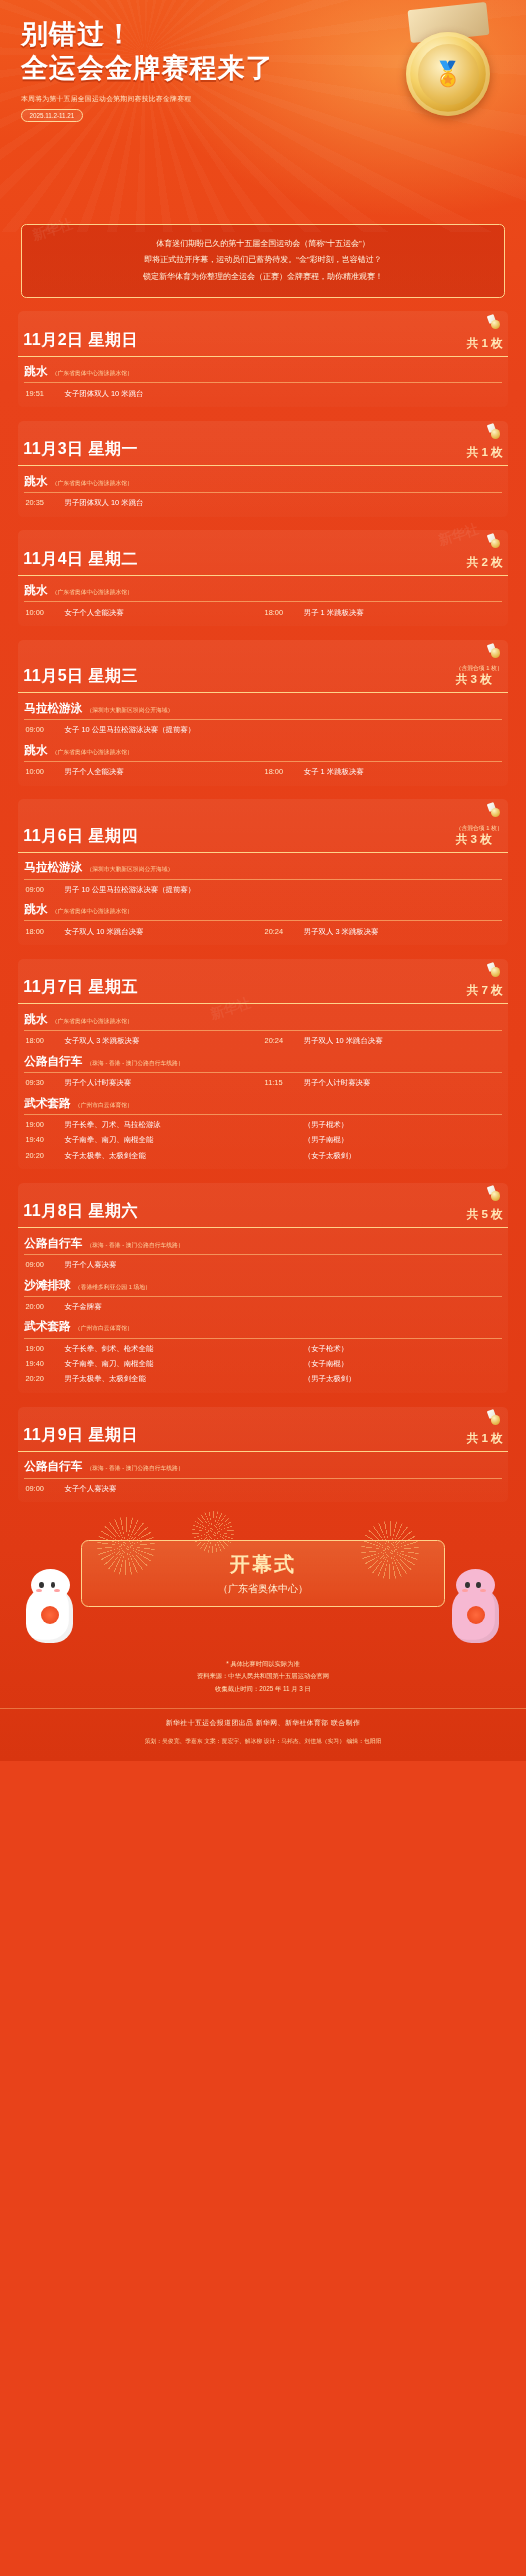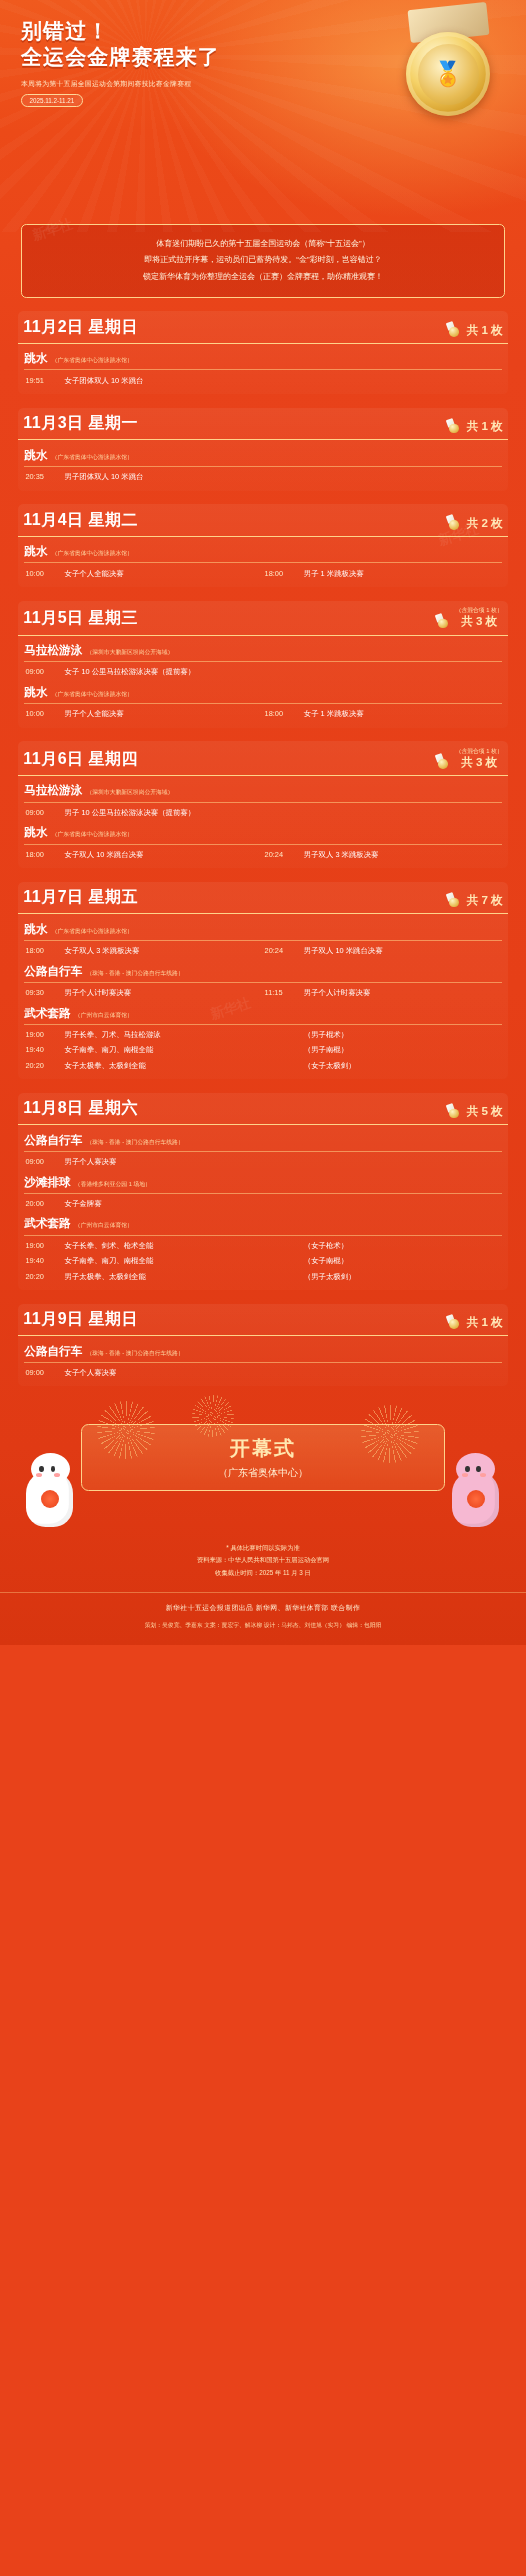--- a/index.html
+++ b/index.html
@@ -26,21 +26,21 @@
       repeating-conic-gradient(from 0deg at 30% 40%, rgba(255,255,255,0.05) 0deg 3deg, rgba(255,255,255,0) 3deg 9deg);
     opacity: .55;
     pointer-events: none;
   }
   .hero {
     position: relative;
     height: 221px;
     padding: 18px 21px 0 21px;
   }
   .hero-title {
-    font-size: 21px;
+    font-size: 27px;
     font-weight: bold;
     letter-spacing: 1.1px;
     line-height: 1.25;
     text-shadow: 0 1.6px 0 rgba(150,30,0,.45);
   }
   .hero-title .l1 { display:block; }
   .hero-title .l2 { display:block; }
   .hero-sub {
     margin-top: 8.4px;
     font-size: 6.8px;
@@ -112,21 +112,21 @@
     border-bottom: 1.1px solid #ffd38a;
     padding: 3.2px 5.3px 5.3px 5.3px;
     gap: 44px;
   }
   .day-date {
     font-size: 16px;
     font-weight: bold;
     color: #fff;
     letter-spacing: 0.5px;
   }
-  .day-right { text-align: center; display:flex; align-items:flex-end; gap:5.3px;}
+  .day-right { text-align: left; display:flex; align-items:flex-end; gap:5.3px;flex-direction:column;}
   .day-note {
     font-size: 5.8px;
     color: #ffe0ae;
     line-height: 1.4;
   }
   .day-count {
     font-size: 11.6px;
     font-weight: bold;
     color: #ffe7b6;
   }

